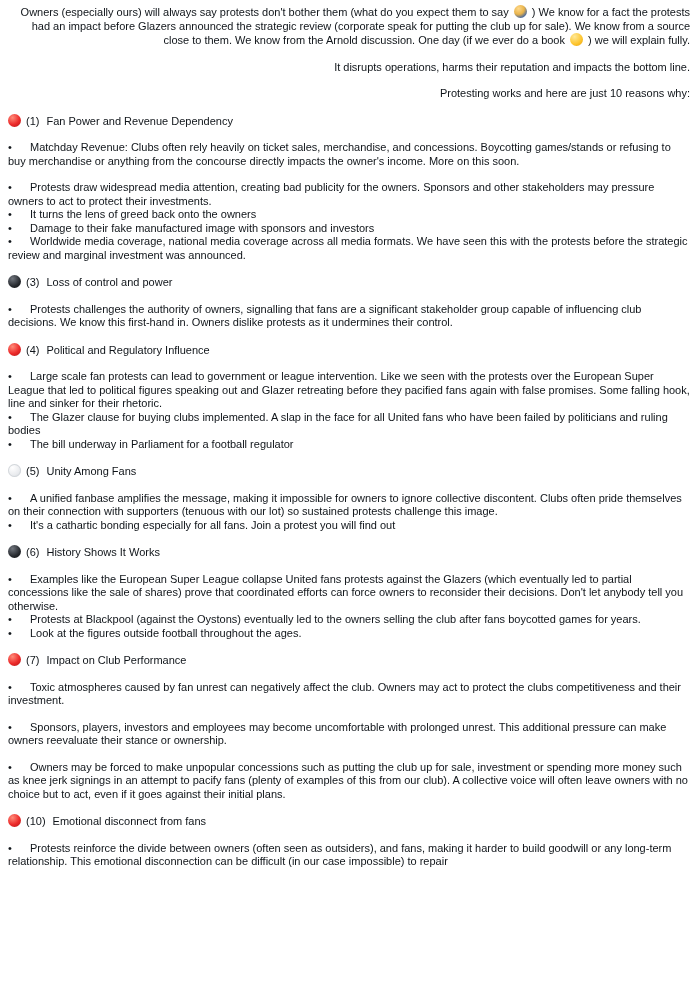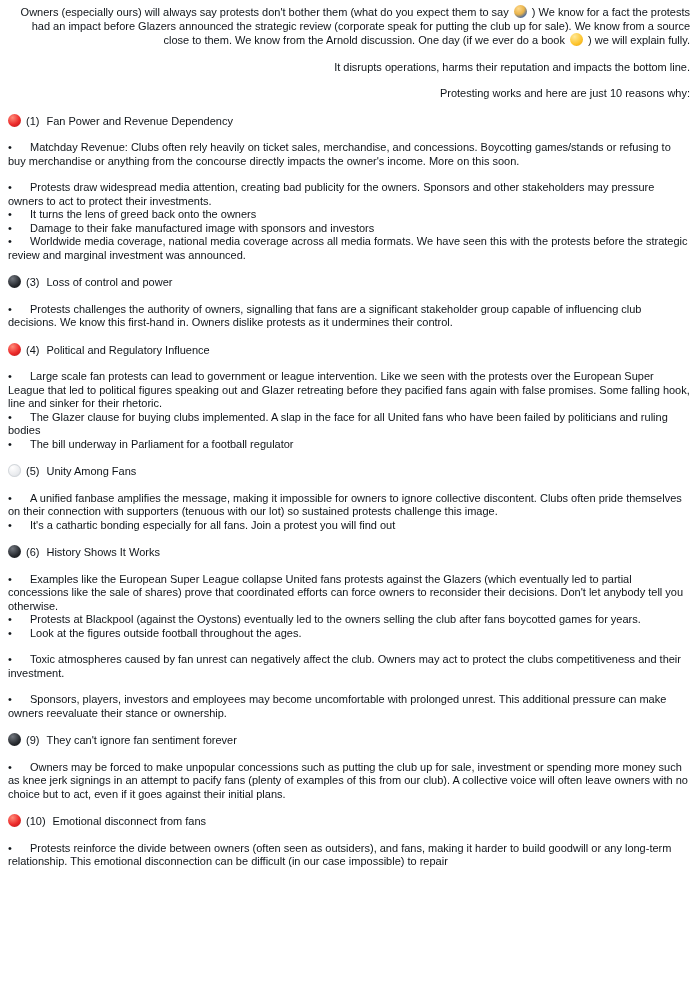--- a/index.html
+++ b/index.html
@@ -104,27 +104,27 @@
         <p class="bullet"><span class="bullet-mark">•</span><span>A unified fanbase amplifies the message, making it impossible for owners to ignore collective discontent. Clubs often pride themselves on their connection with supporters (tenuous with our lot) so sustained protests challenge this image.</span></p>
         <p class="bullet"><span class="bullet-mark">•</span><span>It's a cathartic bonding especially for all fans. Join a protest you will find out</span></p>
       </section>
       <section class="reason">
         <p class="heading"><span class="dot black-circle"></span><span class="num">(6)</span><span>History Shows It Works</span></p>
         <p class="bullet"><span class="bullet-mark">•</span><span>Examples like the European Super League collapse United fans protests against the Glazers (which eventually led to partial concessions like the sale of shares) prove that coordinated efforts can force owners to reconsider their decisions. Don't let anybody tell you otherwise.</span></p>
         <p class="bullet"><span class="bullet-mark">•</span><span>Protests at Blackpool (against the Oystons) eventually led to the owners selling the club after fans boycotted games for years.</span></p>
         <p class="bullet"><span class="bullet-mark">•</span><span>Look at the figures outside football throughout the ages.</span></p>
       </section>
       <section class="reason">
+        <p class="heading"><span class="dot red-circle"></span><span class="num">(7)</span><span>Impact on Club Performance</span></p>
         <p class="bullet"><span class="bullet-mark">•</span><span>Toxic atmospheres caused by fan unrest can negatively affect the club. Owners may act to protect the clubs competitiveness and their investment.</span></p>
       </section>
       <section class="reason">
         <p class="bullet"><span class="bullet-mark">•</span><span>Sponsors, players, investors and employees may become uncomfortable with prolonged unrest. This additional pressure can make owners reevaluate their stance or ownership.</span></p>
       </section>
       <section class="reason">
-        <p class="heading"><span class="dot black-circle"></span><span class="num">(9)</span><span>They can't ignore fan sentiment forever</span></p>
         <p class="bullet"><span class="bullet-mark">•</span><span>Owners may be forced to make unpopular concessions such as putting the club up for sale, investment or spending more money such as knee jerk signings in an attempt to pacify fans (plenty of examples of this from our club). A collective voice will often leave owners with no choice but to act, even if it goes against their initial plans.</span></p>
       </section>
       <section class="reason">
         <p class="heading"><span class="dot red-circle"></span><span class="num">(10)</span><span>Emotional disconnect from fans</span></p>
         <p class="bullet"><span class="bullet-mark">•</span><span>Protests reinforce the divide between owners (often seen as outsiders), and fans, making it harder to build goodwill or any long-term relationship. This emotional disconnection can be difficult (in our case impossible) to repair</span></p>
       </section>
     </div>
 </div>
 
 </body></html>

